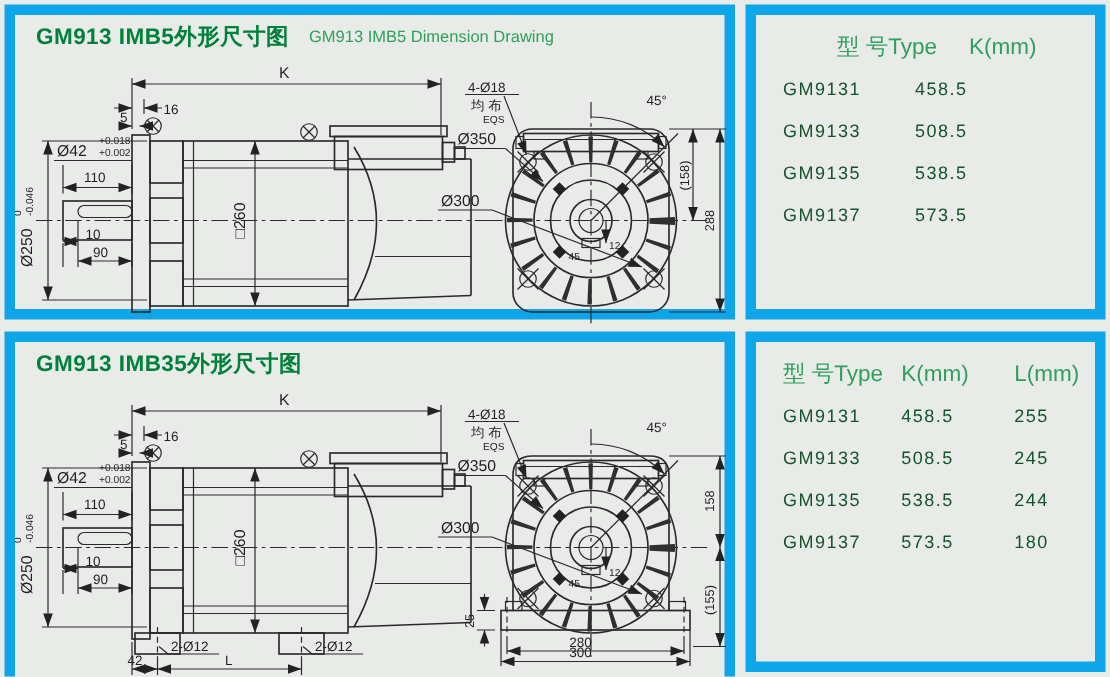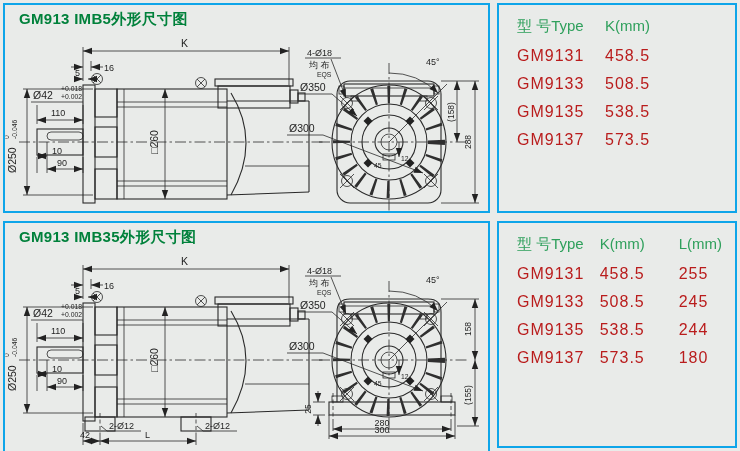--- a/index.html
+++ b/index.html
@@ -1,58 +1,59 @@
 <!DOCTYPE html>
 <html><head>
 <meta charset="utf-8">
 <style>
   html,body{margin:0;padding:0;}
   body{
     width:740px;height:451px;position:relative;overflow:hidden;
     background:#E9EBE9;font-family:"Liberation Sans",sans-serif;
   }
-  .panel{position:absolute;border:2px solid #0ea5e9;background:#E9EBE9;box-sizing:border-box;}
+  .panel{position:absolute;border:7px solid #0ea5e9;background:#E9EBE9;box-sizing:border-box;}
   #panel-imb5    {left:3px;  top:3px;   width:487px;height:210px;}
   #panel-imb5-t  {left:497px;top:3px;   width:240px;height:210px;}
   #panel-imb35   {left:3px;  top:221px; width:487px;height:275px;}
   #panel-imb35-t {left:497px;top:221px; width:240px;height:227px;}
 
   .title-zh{position:absolute;left:14px;top:5px;font-size:15px;font-weight:bold;color:#00813B;letter-spacing:.3px;}
   .title-en{position:absolute;left:196px;top:9px;font-size:11px;color:#2FA05C;}
 
   .drawing{position:absolute;left:0;top:0;}
 
   
   .tbl{position:absolute;left:0;top:0;right:0;padding:12px 0 0 14px;}
   .trow{display:flex;align-items:baseline;height:28px;}
-  .thead{margin-bottom:4px;height:26px;}
+  .thead{margin-bottom:4px;height:26px;justify-content:flex-end;}
   .thead span{color:#2FA05C;font-size:15px;}
   .trow span{display:inline-block;}
   .c1{width:88px;padding-left:4px;}
   .c2{width:84px;}
   .c3{width:60px;}
-  .cell{font-size:16px;color:#b91c1c;letter-spacing:1px;}
+  .cell{font-size:12px;color:#14532d;letter-spacing:1px;}
 
   
   .ln  {stroke:#2A2A2A;stroke-width:1.1;fill:none;}
   .thin{stroke:#2A2A2A;stroke-width:.8;fill:none;}
   .dim {stroke:#2A2A2A;stroke-width:.8;fill:none;}
   .cl  {stroke:#2A2A2A;stroke-width:.8;fill:none;stroke-dasharray:11 3 2.5 3;}
   .dash{stroke:#2A2A2A;stroke-width:.8;fill:none;stroke-dasharray:4 2.5;}
   .fin {stroke:#2F2F2F;stroke-width:17;fill:none;stroke-dasharray:2.6 12.2;}
   text.d {font-family:"Liberation Sans",sans-serif;font-size:9px;fill:#1F1F1F;}
   text.dl{font-family:"Liberation Sans",sans-serif;font-size:10.5px;fill:#1F1F1F;}
   text.dm{font-family:"Liberation Sans",sans-serif;font-size:8.5px;fill:#1F1F1F;}
   text.ds{font-family:"Liberation Sans",sans-serif;font-size:6.8px;fill:#1F1F1F;}
 </style>
 </head>
 <body>
 
 <div class="panel" id="panel-imb5">
   <div class="title-zh">GM913 IMB5外形尺寸图</div>
+  <div class="title-en">GM913 IMB5 Dimension Drawing</div>
 
   <svg class="drawing" width="483" height="206" viewBox="0 0 483 206">
     <defs>
       <marker id="a1" viewBox="0 0 10 10" refX="9.5" refY="5" markerWidth="10" markerHeight="10" orient="auto-start-reverse" markerUnits="userSpaceOnUse">
         <path d="M0.5,1.8 L9.5,5 L0.5,8.2 Z" fill="#222"></path>
       </marker>
     </defs>
 
     <g>
       <line class="cl" x1="14" y1="137" x2="320" y2="137"></line>

